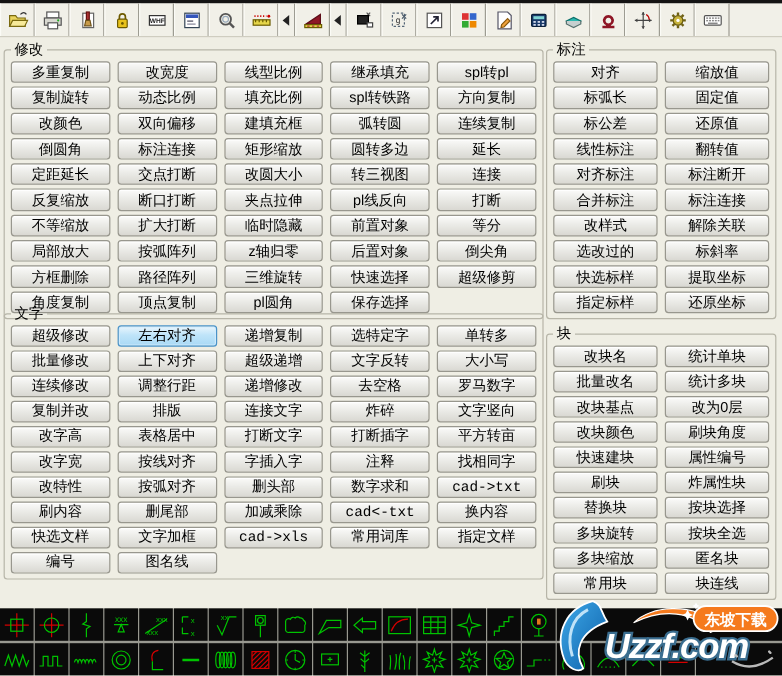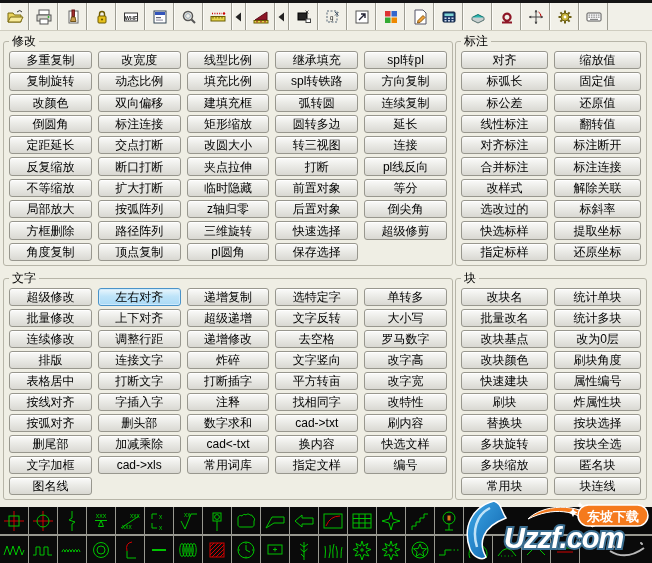--- a/index.html
+++ b/index.html
@@ -15,21 +15,21 @@
   .tb-cell{width:27px;display:flex;align-items:center;justify-content:center;
     border-left:1px solid #fbfbf6;border-right:1px solid #9d9c92;background:#f1f0e8;cursor:pointer;}
   .tb-cell.narrow{width:12px;}
   .tb-cell svg{width:18px;height:18px;}
   
   .main{position:relative;height:477px;}
   fieldset.group{position:absolute;margin:0;padding:1px 5px 4px 5px;border:1px solid #b7b5a8;border-radius:3px;}
   fieldset.group legend{font-size:12px;padding:0 3px;color:#000;}
   #g-modify{left:3px;top:2px;width:438px;height:226px;}
   #g-dimension{left:455px;top:2px;width:180px;height:226px;}
-  #g-text{left:3px;top:239px;width:438px;height:223px;}
+  #g-text{left:3px;top:222px;width:438px;height:223px;font-family:Liberation Mono, monospace;}
   #g-block{left:455px;top:239px;width:180px;height:223px;}
   .btn-grid{display:grid;height:100%;gap:3px 6px;}
   .cols5{grid-template-columns:repeat(5,1fr);}
   .cols2{grid-template-columns:repeat(2,1fr);}
   .xbtn{
     border:1px solid #98978e;border-radius:3px;
     background:linear-gradient(#fbfbfa,#ececе9 40%,#e9e8e3 45%,#dadad4);
     background:linear-gradient(#fbfbfa,#ebebe7 45%,#d9d8d2);
     box-shadow:inset 0 1px 0 #ffffff;
     font-family:inherit;font-size:12px;color:#000;line-height:1;
@@ -295,22 +295,22 @@
         <button class="xbtn">圆转多边</button>
         <button class="xbtn">延长</button>
         <button class="xbtn">定距延长</button>
         <button class="xbtn">交点打断</button>
         <button class="xbtn">改圆大小</button>
         <button class="xbtn">转三视图</button>
         <button class="xbtn">连接</button>
         <button class="xbtn">反复缩放</button>
         <button class="xbtn">断口打断</button>
         <button class="xbtn">夹点拉伸</button>
+        <button class="xbtn">pl线反向</button>
         <button class="xbtn">打断</button>
-        <button class="xbtn">pl线反向</button>
         <button class="xbtn">不等缩放</button>
         <button class="xbtn">扩大打断</button>
         <button class="xbtn">临时隐藏</button>
         <button class="xbtn">前置对象</button>
         <button class="xbtn">等分</button>
         <button class="xbtn">局部放大</button>
         <button class="xbtn">按弧阵列</button>
         <button class="xbtn">z轴归零</button>
         <button class="xbtn">后置对象</button>
         <button class="xbtn">倒尖角</button>
@@ -361,20 +361,21 @@
         <button class="xbtn">批量修改</button>
         <button class="xbtn">上下对齐</button>
         <button class="xbtn">超级递增</button>
         <button class="xbtn">文字反转</button>
         <button class="xbtn">大小写</button>
         <button class="xbtn">连续修改</button>
         <button class="xbtn">调整行距</button>
         <button class="xbtn">递增修改</button>
         <button class="xbtn">去空格</button>
         <button class="xbtn">罗马数字</button>
+        <button class="xbtn">复制并改</button>
         <button class="xbtn">排版</button>
         <button class="xbtn">连接文字</button>
         <button class="xbtn">炸碎</button>
         <button class="xbtn">文字竖向</button>
         <button class="xbtn">改字高</button>
         <button class="xbtn">表格居中</button>
         <button class="xbtn">打断文字</button>
         <button class="xbtn">打断插字</button>
         <button class="xbtn">平方转亩</button>
         <button class="xbtn">改字宽</button>

